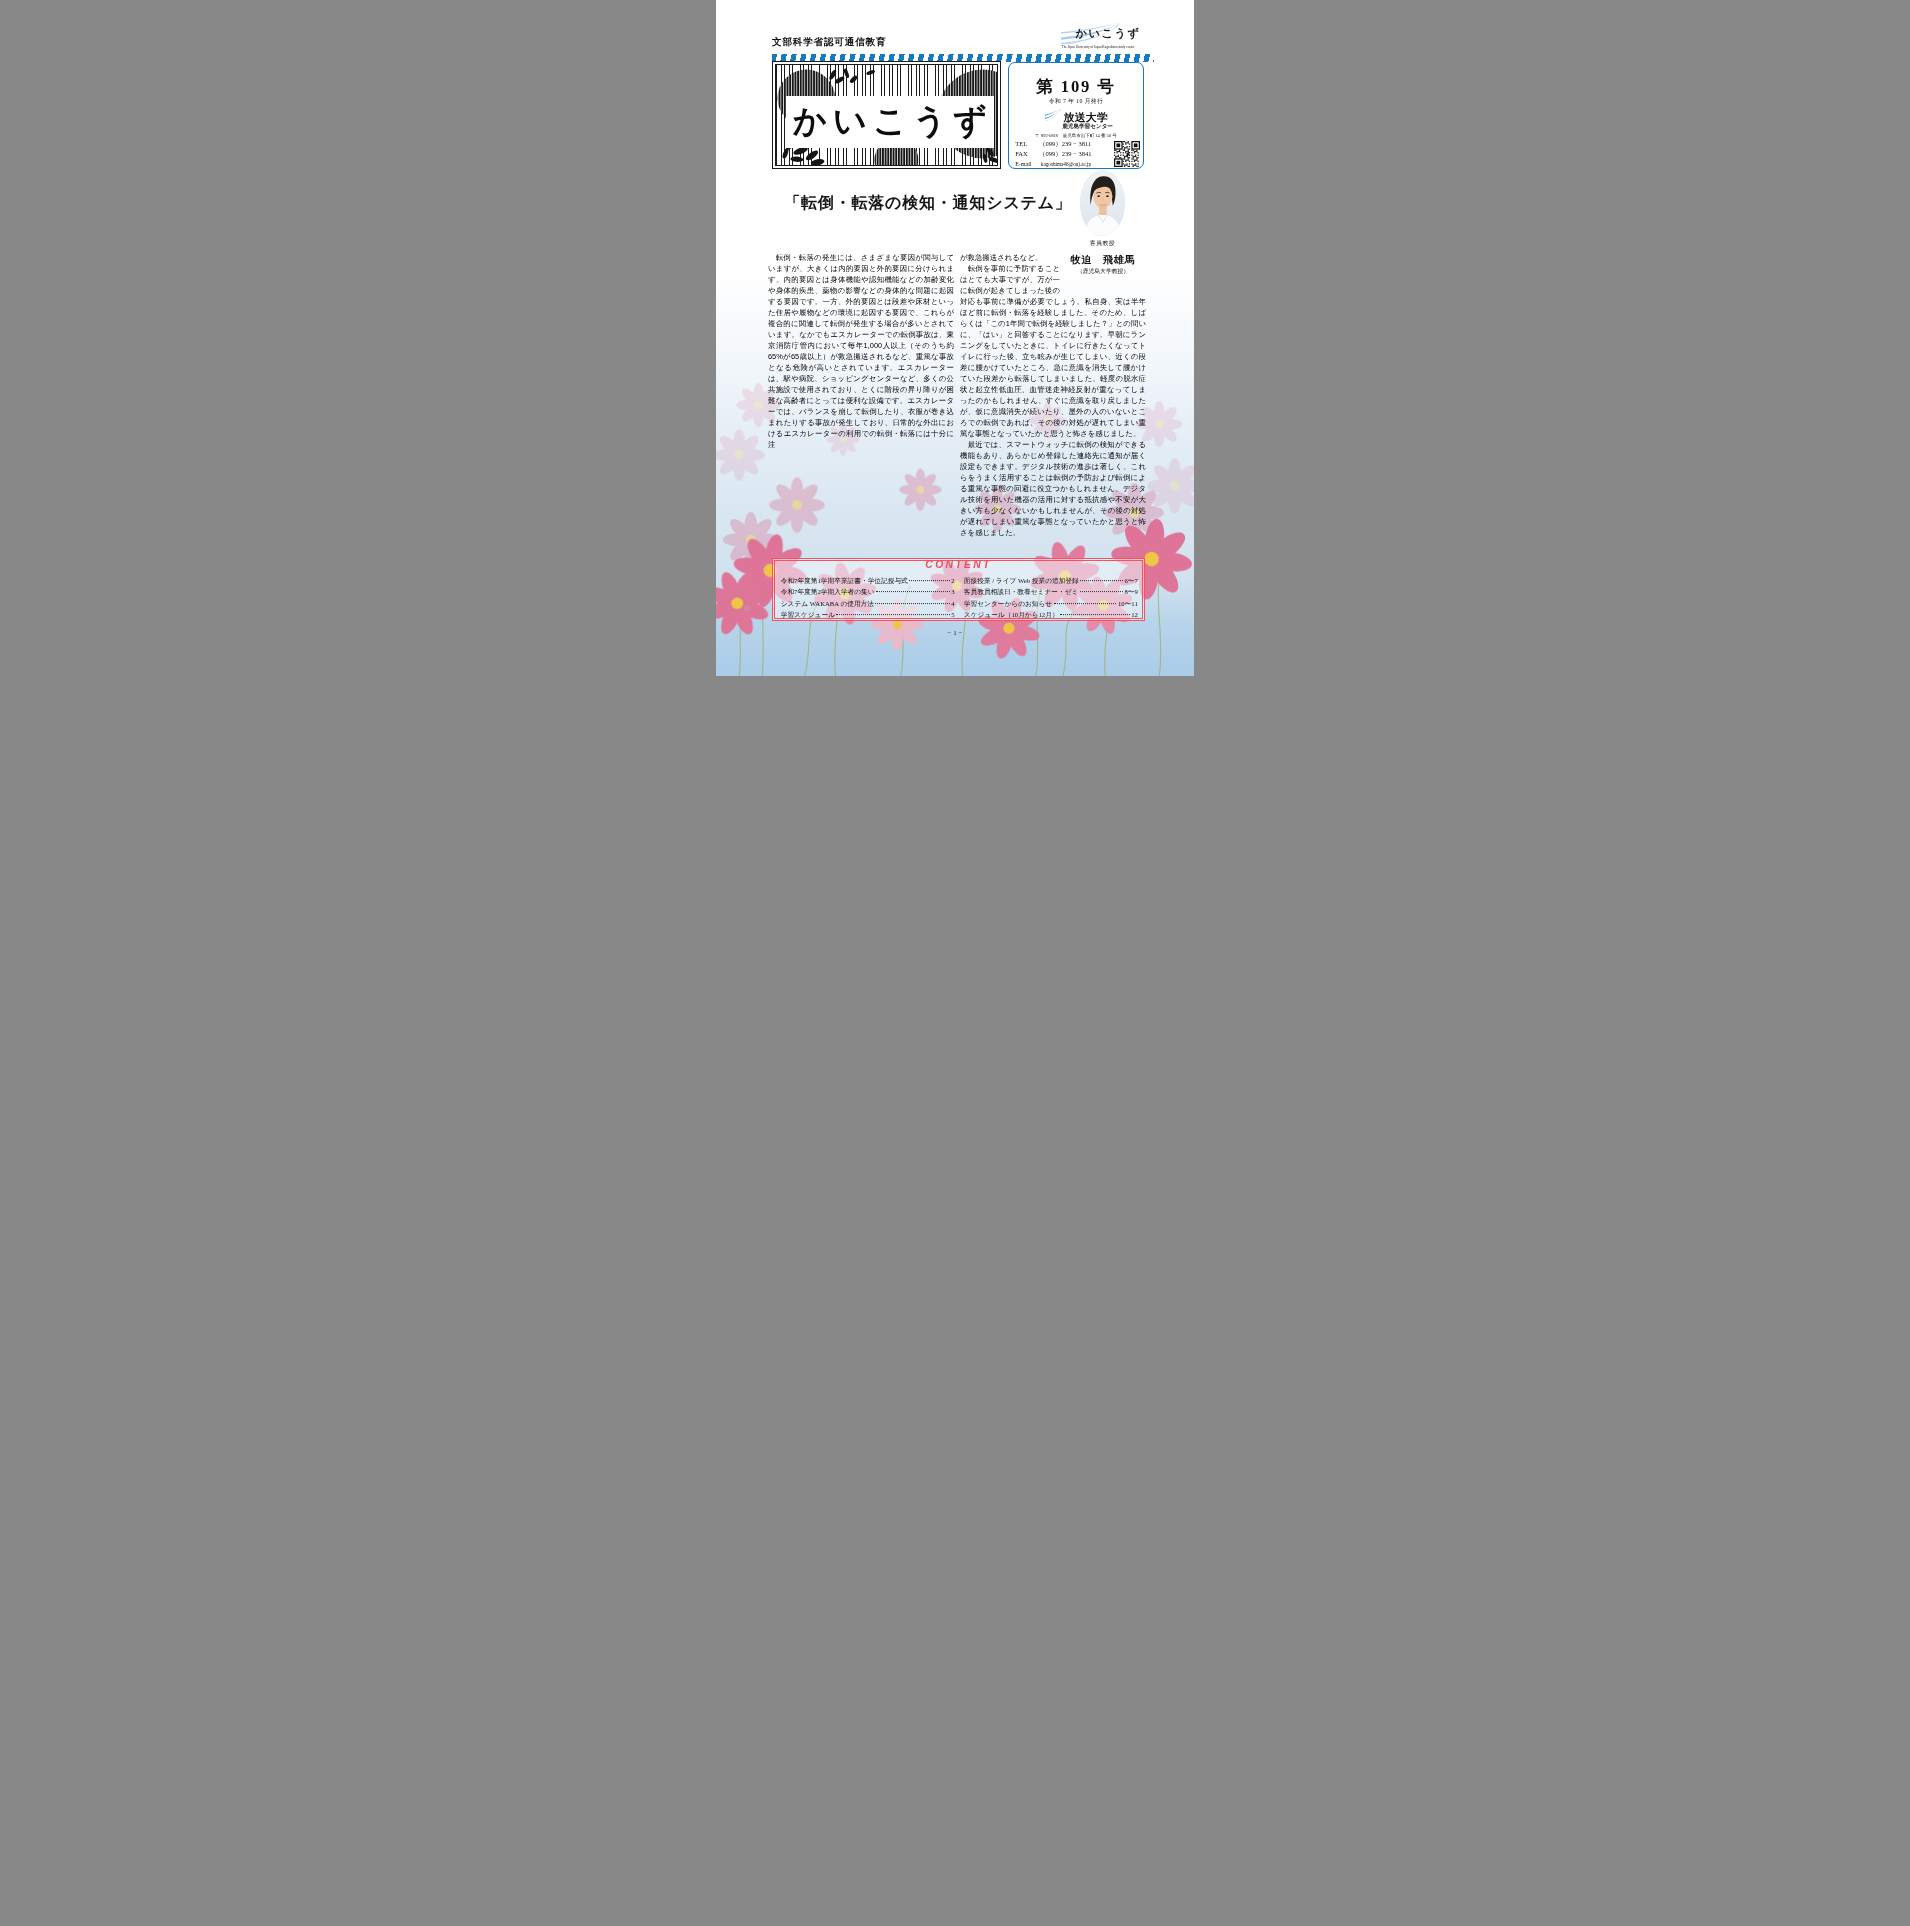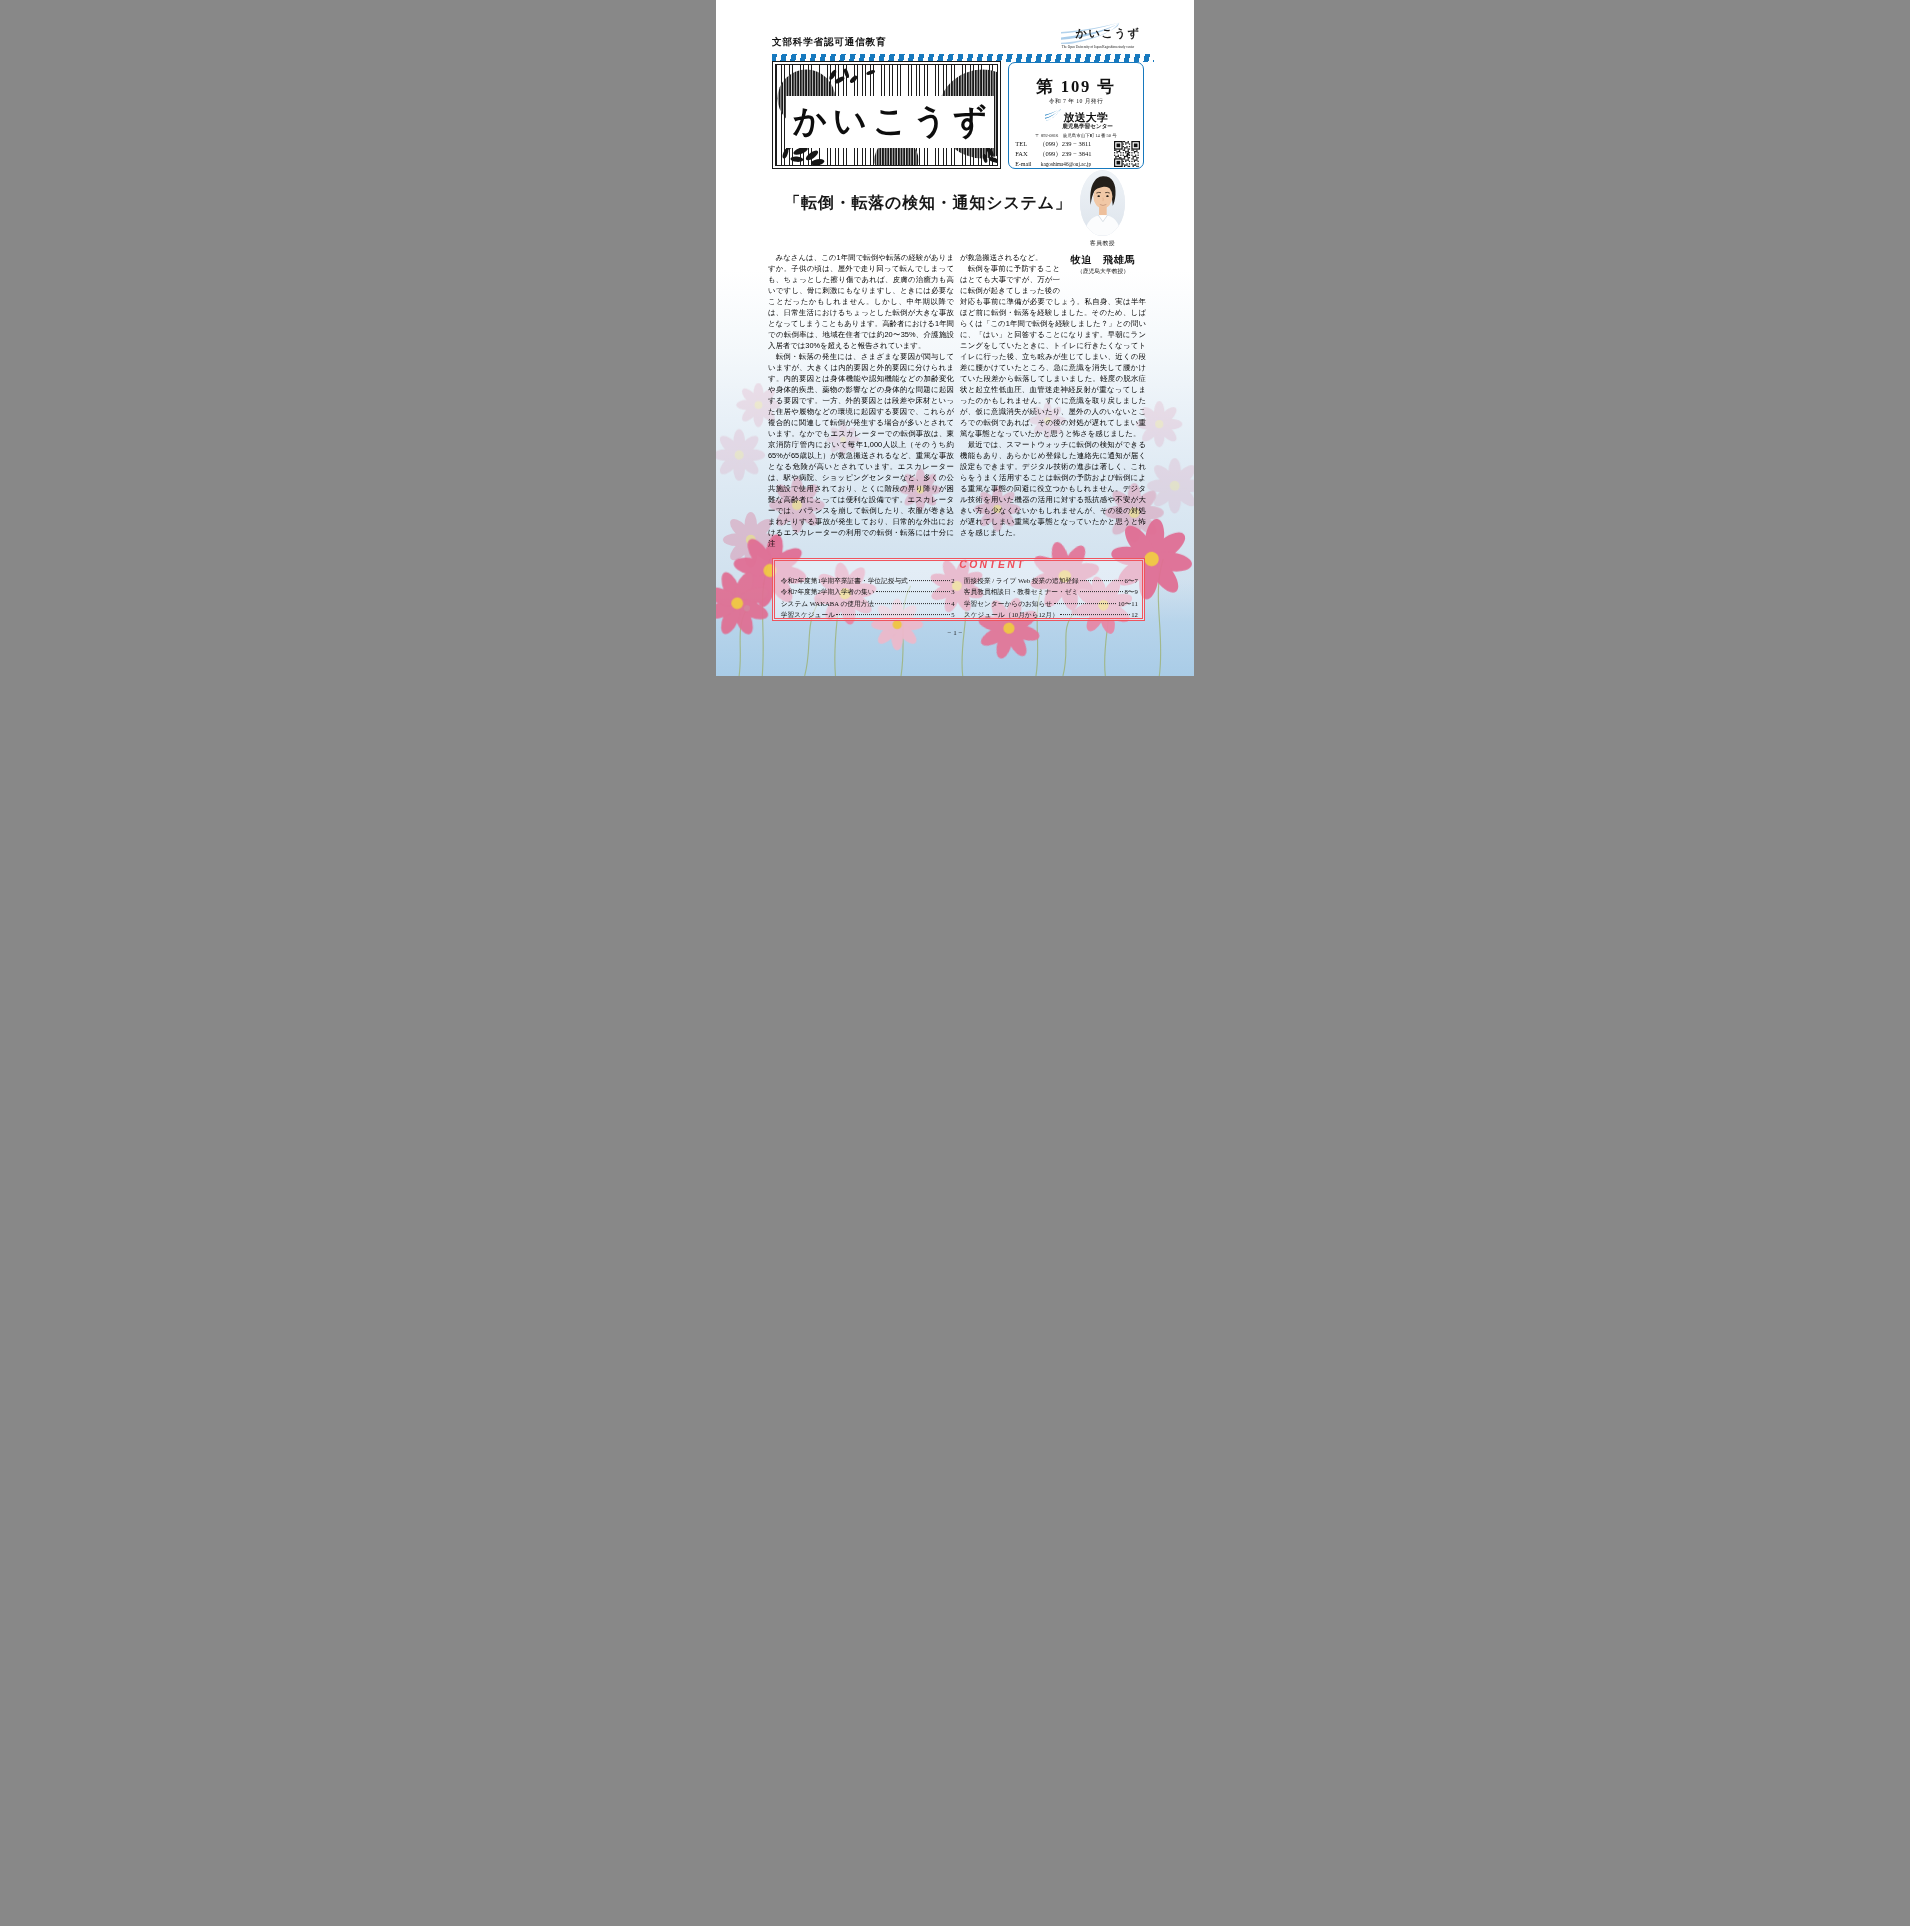--- a/index.html
+++ b/index.html
@@ -47,21 +47,21 @@
   .col-left{left:52px;top:252px;}
   .col-right{left:244px;top:252px;}
   .para{margin:0;text-align:justify;font-size:7.4px;line-height:11px;color:#000;font-family:"Liberation Sans",sans-serif;}
   .author-float{float:right;width:86px;height:34px;text-align:center;padding-top:1.5px;box-sizing:border-box;}
   .author-name{font-size:10px;font-weight:700;letter-spacing:0.8px;line-height:1.25;}
   .author-aff{font-size:5.8px;margin-top:1.2px;}
   
   .toc-box{left:56px;top:558px;width:373px;height:63px;border:1.5px solid #f0545e;background:rgba(240,246,251,0.55);box-sizing:border-box;}
   .toc-box::after{content:'';position:absolute;inset:1.2px;border:0.6px solid #f0545e;pointer-events:none;}
   .toc-title{position:absolute;top:0.4px;left:0;width:100%;text-align:center;color:#ef4f5c;font-weight:800;font-style:italic;
-    font-size:10.4px;letter-spacing:2.3px;margin-left:34px;}
+    font-size:10.4px;letter-spacing:2.3px;}
   .toc-cols{position:absolute;top:16px;left:7.7px;right:6.2px;display:flex;gap:9.2px;}
   .toc-col{flex:1;min-width:0;}
   .toc-item{display:flex;align-items:baseline;font-family:"Liberation Serif",serif;font-size:6.7px;line-height:11.4px;color:#111;}
   .toc-label{white-space:nowrap;}
   .dots{flex:1;border-bottom:0.9px dotted #2b2b2b;margin:0 1.5px;transform:translateY(-1.9px);min-width:4.6px;}
   .toc-page{white-space:nowrap;}
   
   .page-num{left:0;top:629px;width:100%;text-align:center;font-family:"Liberation Serif",serif;font-size:7px;color:#1c1c1c;}
   .bg-flowers{left:0;top:378px;width:478px;height:298px;pointer-events:none;}
 </style>
@@ -383,21 +383,20 @@
       <path d="M60,71 q2,6 0,9" stroke="#d9a582" stroke-width="1.4" fill="none"></path>
       <path d="M52,89 q8,5 17,0" stroke="#b9886f" stroke-width="1.8" fill="none"></path>
       <rect x="50" y="94" width="20" height="24" fill="#eec09c"></rect>
       <path d="M10,170 C18,126 38,117 60,117 C82,117 102,126 108,170 Z" fill="#fbfcfd"></path>
       <path d="M48,117 L60,134 L72,117" stroke="#cfd6de" stroke-width="2" fill="#ffffff"></path>
     </svg>
   </div>
   <div class="abs photo-role">客員教授</div>
 
   <div class="abs col col-left">
-      <p class="para">　みなさんは、この1年間で転倒や転落の経験がありますか。子供の頃は、屋外で走り回って転んでしまっても、ちょっとした擦り傷であれば、皮膚の治癒力も高いですし、骨に刺激にもなりますし、ときには必要なことだったかもしれません。しかし、中年期以降では、日常生活におけるちょっとした転倒が大きな事故となってしまうこともあります。高齢者における1年間での転倒率は、地域在住者では約20〜35%、介護施設入居者では30%を超えると報告されています。</p>
       <p class="para">　転倒・転落の発生には、さまざまな要因が関与していますが、大きくは内的要因と外的要因に分けられます。内的要因とは身体機能や認知機能などの加齢変化や身体的疾患、薬物の影響などの身体的な問題に起因する要因です。一方、外的要因とは段差や床材といった住居や履物などの環境に起因する要因で、これらが複合的に関連して転倒が発生する場合が多いとされています。なかでもエスカレーターでの転倒事故は、東京消防庁管内において毎年1,000人以上（そのうち約65%が65歳以上）が救急搬送されるなど、重篤な事故となる危険が高いとされています。エスカレーターは、駅や病院、ショッピングセンターなど、多くの公共施設で使用されており、とくに階段の昇り降りが困難な高齢者にとっては便利な設備です。エスカレーターでは、バランスを崩して転倒したり、衣服が巻き込まれたりする事故が発生しており、日常的な外出におけるエスカレーターの利用での転倒・転落には十分に注</p>
     </div>
 
   <div class="abs col col-right">
     <div class="author-float">
       <div class="author-name">牧迫　飛雄馬</div>
       <div class="author-aff">（鹿児島大学教授）</div>
     </div>
     <div>
         <p class="para">が救急搬送されるなど。</p>

